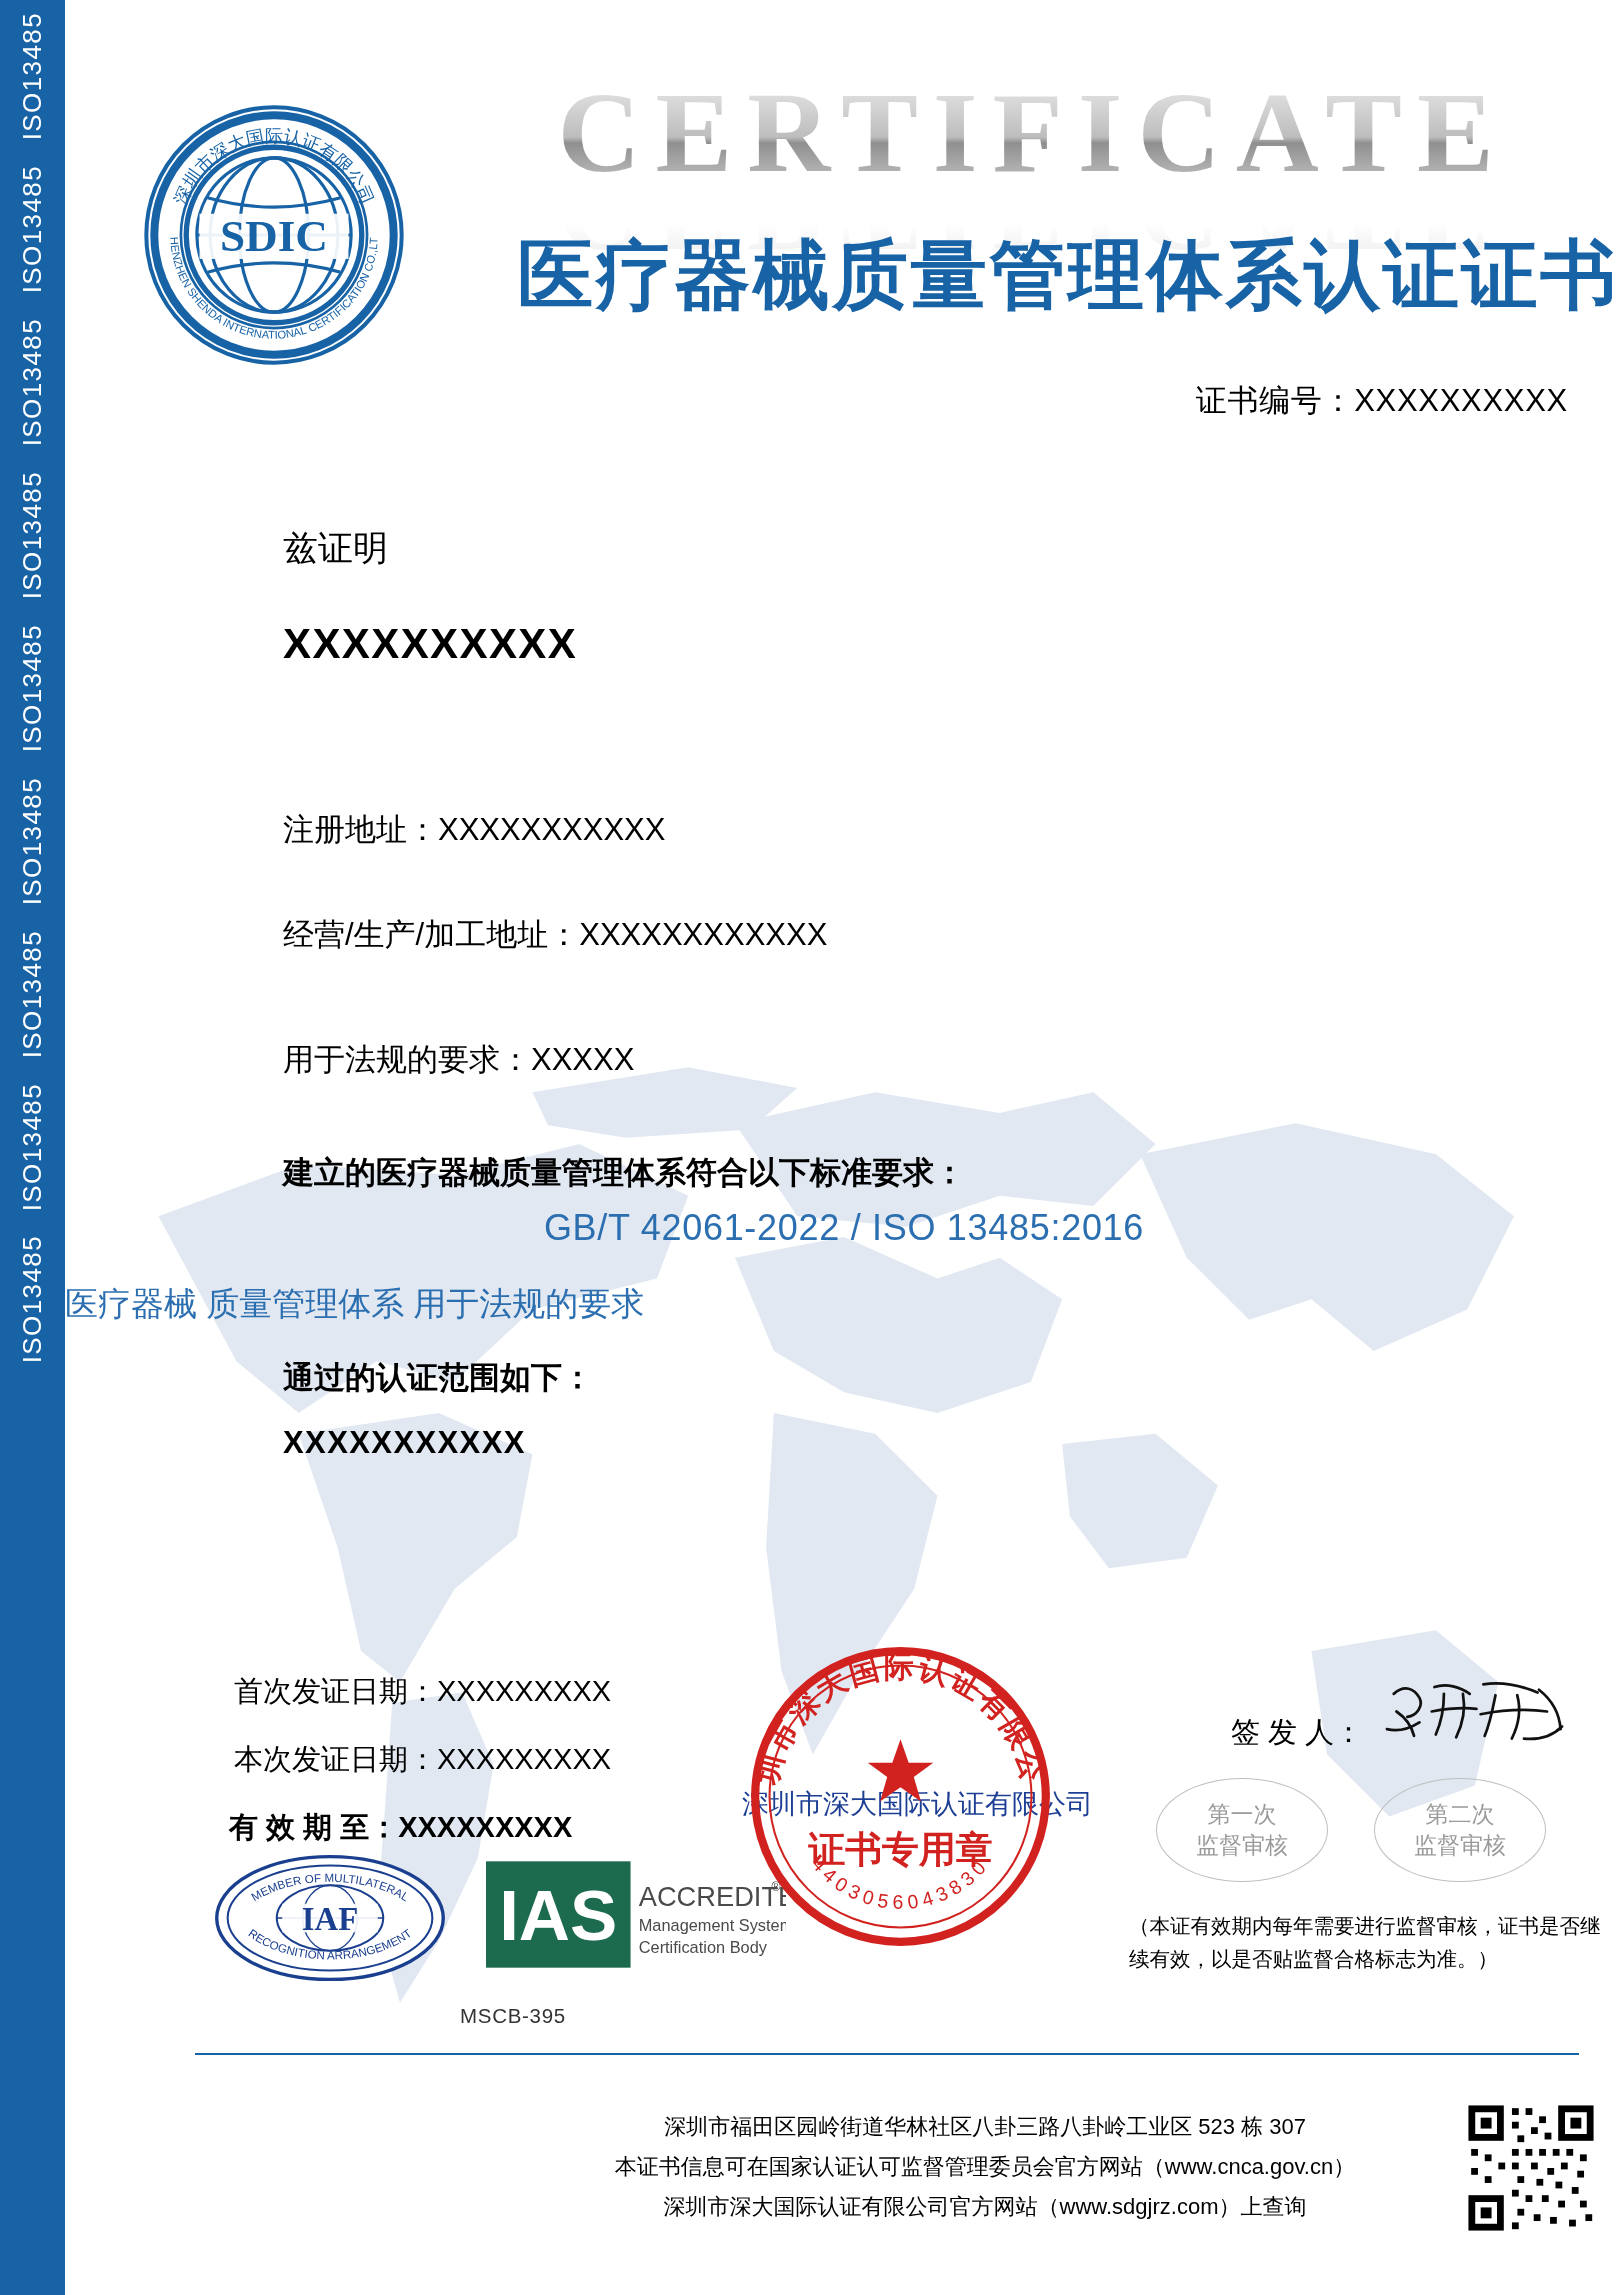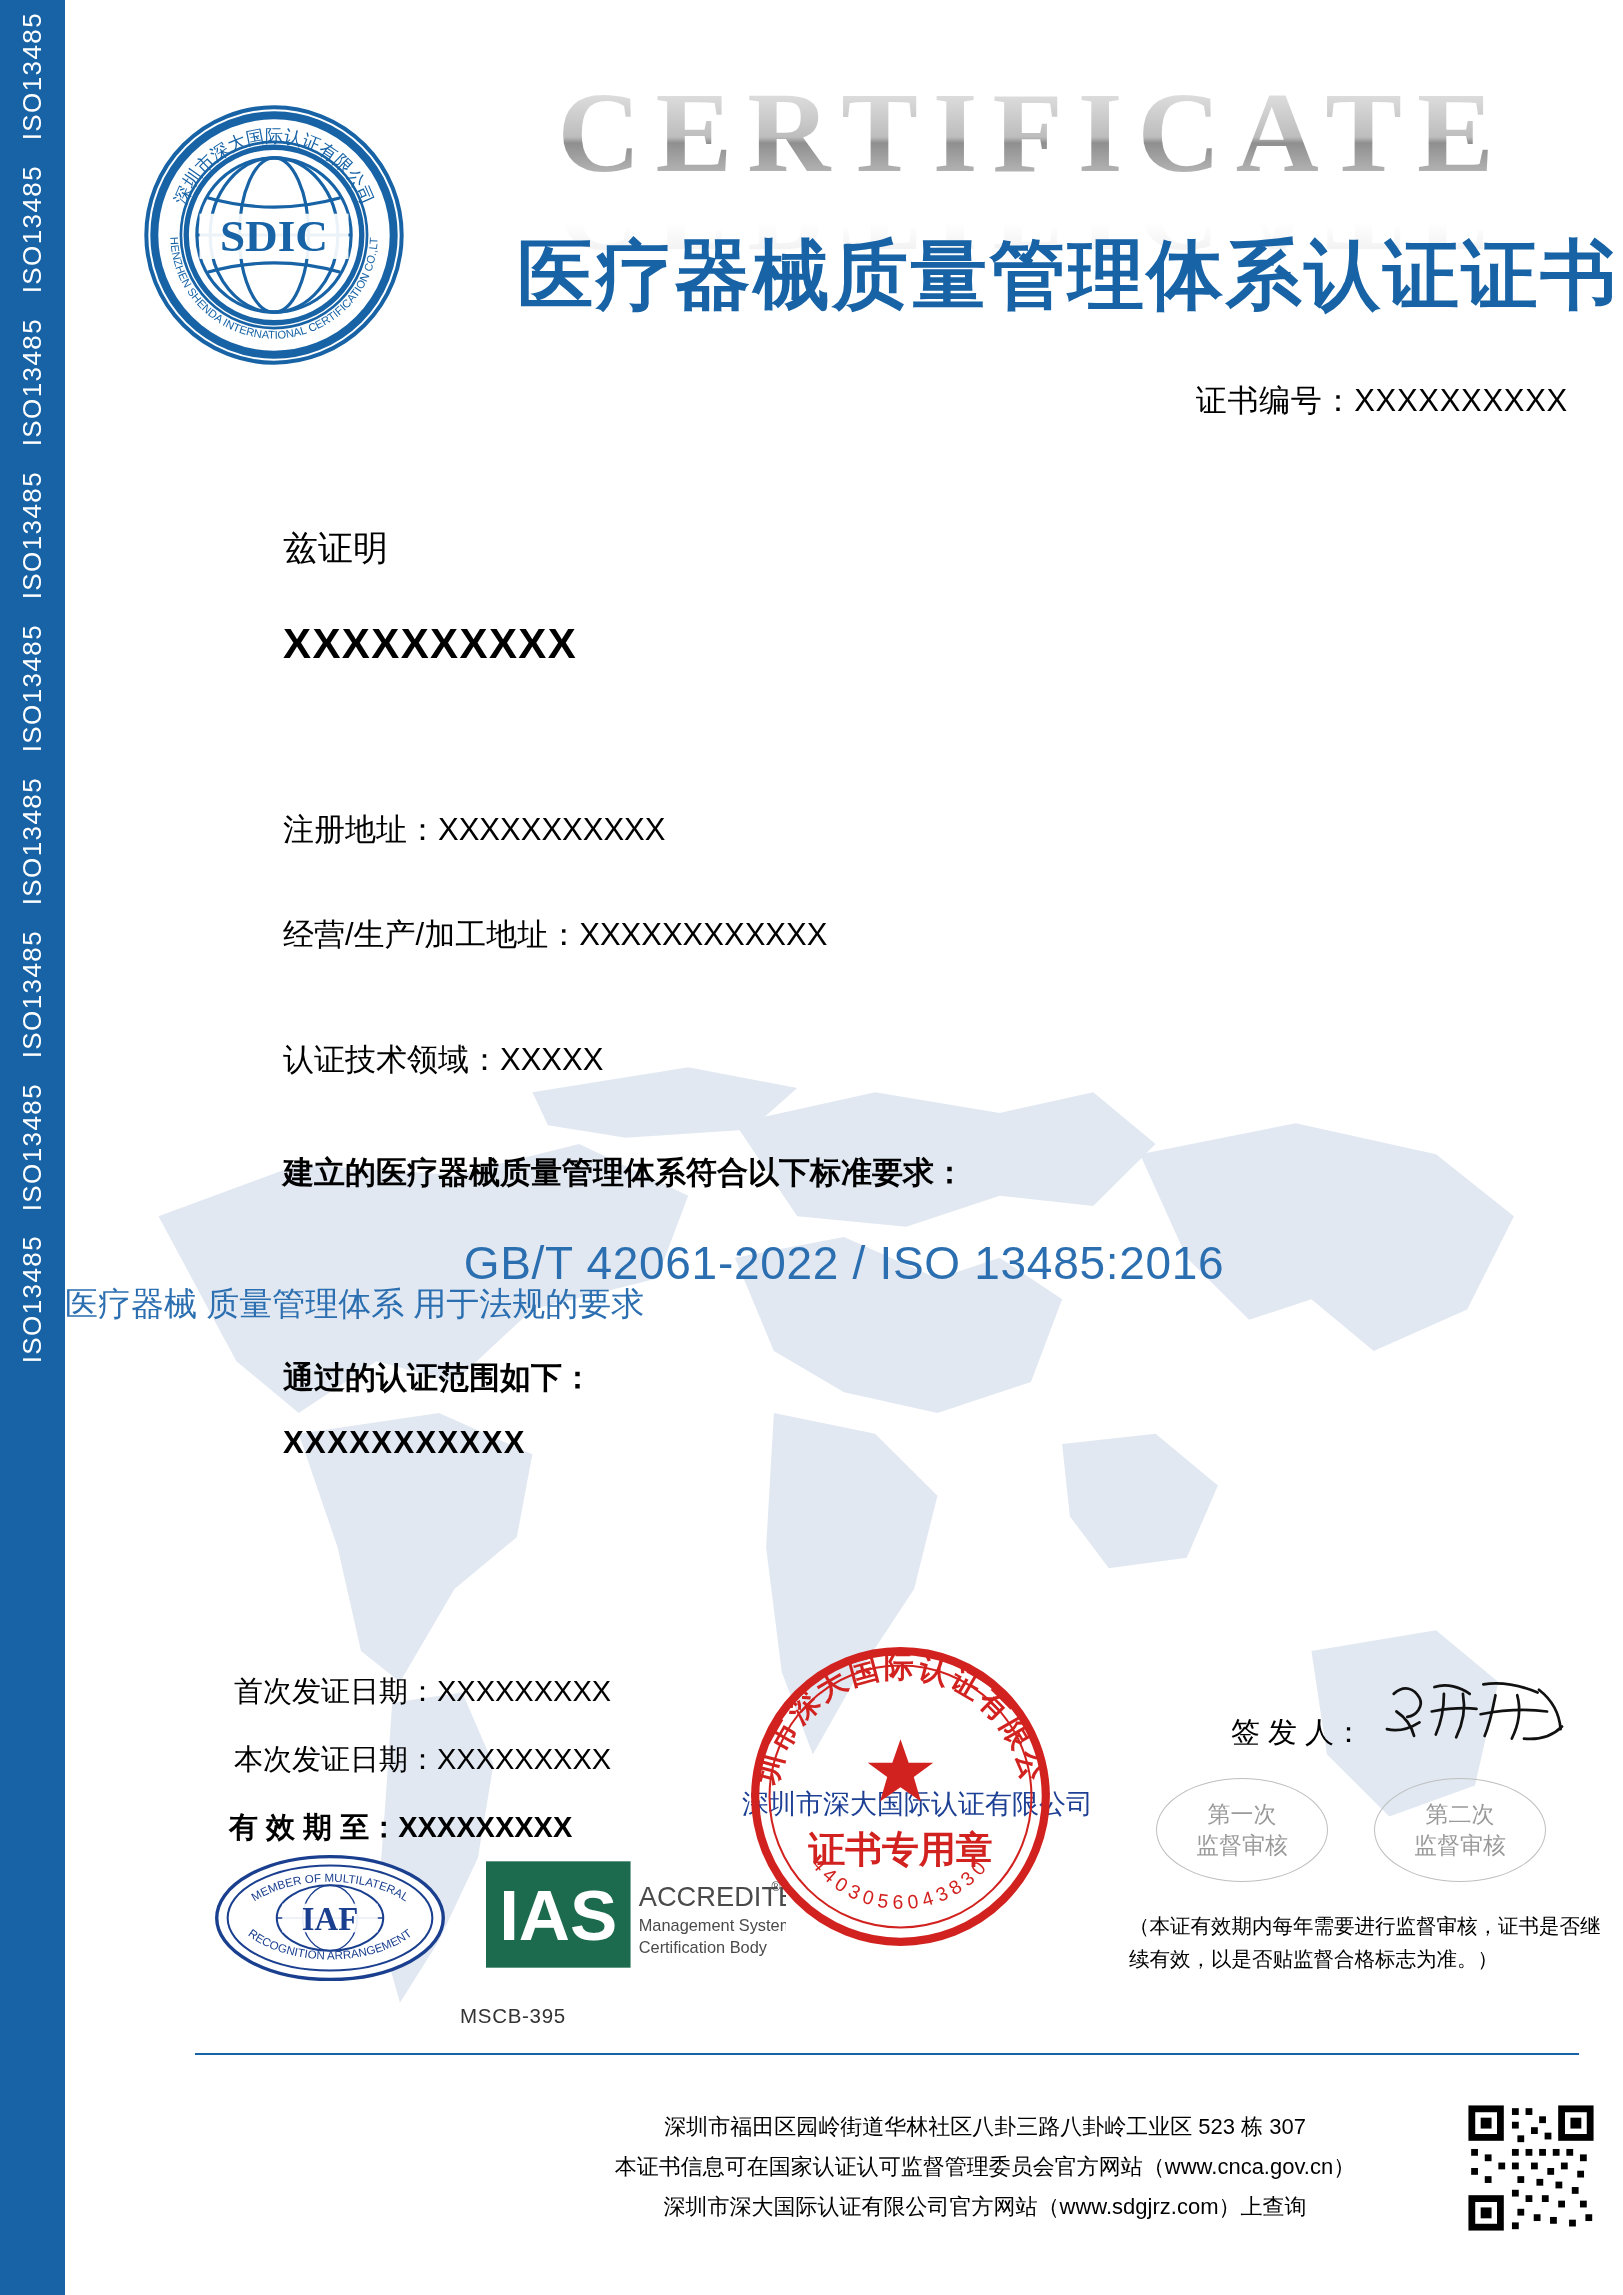--- a/index.html
+++ b/index.html
@@ -65,21 +65,21 @@
   .t{position:absolute;color:#000;white-space:nowrap;}
   .hereby{left:218px;top:525px;font-size:35px;}
   .company{left:218px;top:620px;font-size:42px;font-weight:bold;letter-spacing:1.4px;}
   .line1{left:218px;top:735px;font-size:31px;}
   .line2{left:218px;top:809px;font-size:31px;}
   .line3{left:218px;top:914px;font-size:31px;}
   .line4{left:218px;top:1039px;font-size:31px;}
   .bold-lead{left:218px;top:1152px;font-size:31px;font-weight:bold;}
   .std-main{
     left:0;top:1207px;width:1558px;text-align:center;
-    font-size:46px;color:#2c6fb0;letter-spacing:0.7px;margin-top:29px;
+    font-size:36px;color:#2c6fb0;letter-spacing:0.7px;
   }
   .std-sub{
     left:0;top:1282px;width:1558px;
     font-size:33px;color:#2c6fb0;
   }
   .scope-lead{left:218px;top:1357px;font-size:31px;font-weight:bold;}
   .scope-val{left:218px;top:1425px;font-size:31px;font-weight:bold;letter-spacing:1.4px;}
   
   .d1{left:169px;top:1672px;font-size:29px;}
   .d2{left:169px;top:1740px;font-size:29px;}
@@ -192,21 +192,21 @@
 
     <div class="t line2">
       <span>注册地址：</span><span>XXXXXXXXXXX</span>
     </div>
 
     <div class="t line3">
       <span>经营/生产/加工地址：</span><span>XXXXXXXXXXXX</span>
     </div>
 
     <div class="t line4">
-      <span>认证技术领域：</span><span>XXXXX</span>
+      <span>用于法规的要求：</span><span>XXXXX</span>
     </div>
 
     <div class="t bold-lead">建立的医疗器械质量管理体系符合以下标准要求：</div>
     <div class="t std-main">GB/T 42061-2022 / ISO 13485:2016</div>
     <div class="t std-sub">医疗器械  质量管理体系    用于法规的要求</div>
 
     <div class="t scope-lead">通过的认证范围如下：</div>
     <div class="t scope-val">XXXXXXXXXXX</div>
 
     <div class="t d1">

